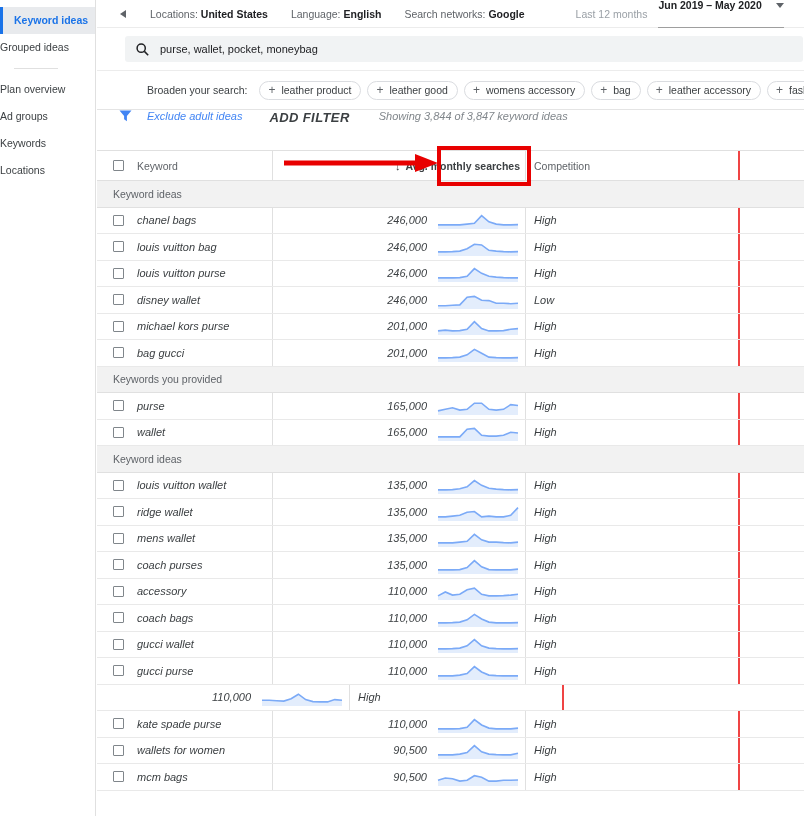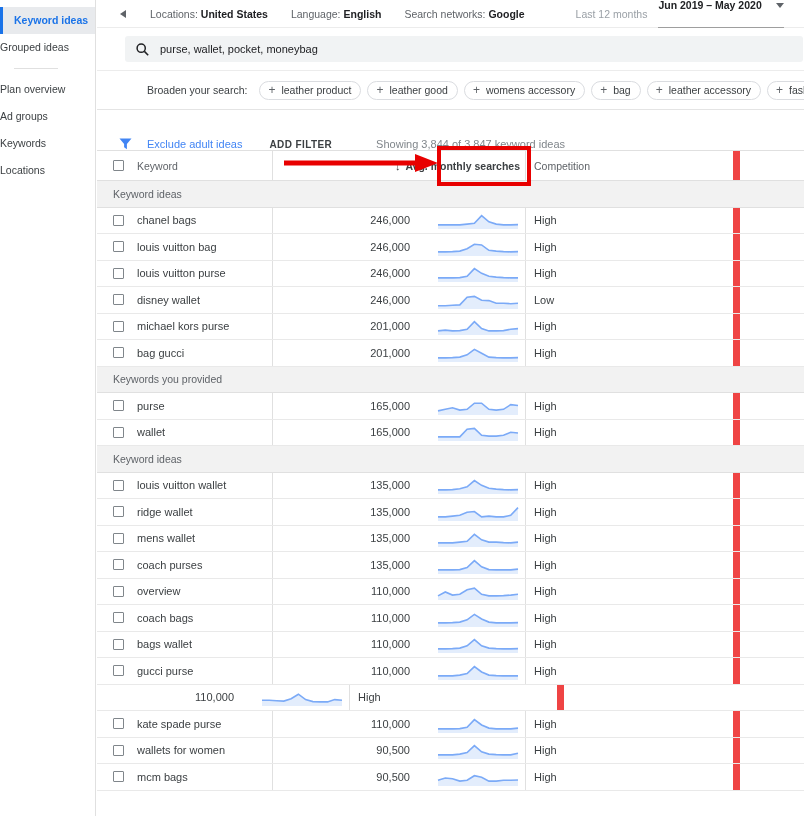--- a/index.html
+++ b/index.html
@@ -30,42 +30,42 @@
 
   .searchband { height:43px; border-bottom:1px solid #ececec; display:flex; align-items:center; }
   .searchbox { margin-left:28px; margin-right:1px; flex:1; height:26px; background:#f1f3f4; border-radius:3px; display:flex; align-items:center; padding:0 11px; color:#202124; font-size:11px; cursor:text; }
   .searchbox svg { margin-right:11px; flex:none; }
 
   .broadenband { height:39px; border-bottom:1px solid #e4e4e4; display:flex; align-items:center; font-size:10.5px; white-space:nowrap; }
   .broaden-label { margin-left:10px; margin-right:12px; color:#3c4043;padding-left:40px; }
   .chip { display:inline-flex; align-items:center; border:1px solid #dadce0; border-radius:10px; height:19px; padding:0 9px 0 8px; margin-right:6px; color:#3c4043; background:#fff; cursor:pointer; }
   .chip .plus { color:#5f6368; margin-right:6px; font-size:12px; line-height:1; }
 
-  .filterband { height:40px; display:flex; align-items:flex-end; font-size:11px; white-space:nowrap; }
+  .filterband { height:40px; display:flex; align-items:flex-start; font-size:11px; white-space:nowrap;font-style:italic; }
   .funnel { margin-left:22px; margin-right:15px; display:flex; cursor:pointer; }
   .exclude { color:#4285f4; margin-right:27px; cursor:pointer; }
-  .addfilter { color:#3c4043; font-weight:bold; font-size:10px; letter-spacing:.4px; margin-right:44px; cursor:pointer; }
+  .addfilter { color:#3c4043; font-weight:bold; font-size:13px; letter-spacing:.4px; margin-right:29px; cursor:pointer; }
   .showing { color:#80868b; }
 
   
   .table { border-top:1px solid #e0e0e0; }
   .thead { display:flex; height:30px; border-bottom:1px solid #e0e0e0; color:#5f6368; font-size:10.5px; }
   .cell { height:100%; display:flex; align-items:center; }
   .c1 { width:176px; border-right:1px solid #e0e0e0; }
   .c2 { width:253px; border-right:1px solid #e0e0e0; }
-  .c3 { width:214px; border-right:7px solid #ef4444; padding-left:8px; }
+  .c3 { width:214px; border-right:2px solid #ef4444; padding-left:8px; }
   .c4 { flex:1; }
   .cb { width:11px; height:11px; border:1.5px solid #80868b; border-radius:1px; margin-left:16px; flex:none; background:#fff; cursor:pointer; }
   .kw-label { margin-left:13px; }
   .thead .c2 { justify-content:flex-end; padding-right:5px; color:#3c4043; font-weight:bold; }
   .sort-arrow { font-weight:normal; color:#3c4043; margin-right:5px; font-size:11px; }
   .section { height:26.5px; border-bottom:1px solid #e0e0e0; background:#f2f2f2; display:flex; align-items:center; padding-left:16px; color:#5f6368; font-size:10.5px; }
-  .trow { display:flex; height:26.5px; border-bottom:1px solid #e9e9e9; background:#fff; }
+  .trow { display:flex; height:26.5px; border-bottom:1px solid #e9e9e9; background:#fff;font-style:italic; }
   .trow .c2 { justify-content:flex-end; padding-right:6px; }
-  .avg-val { color:#3c4043; margin-right:27px; }
+  .avg-val { color:#3c4043; margin-right:10px; }
   .spark { display:block; }
 
   
   .red-box { position:absolute; left:437px; top:146px; width:94px; height:40px; border:4px solid #e80000; z-index:6; pointer-events:none; }
   .red-arrow { position:absolute; left:278px; top:151px; z-index:6; pointer-events:none; }
 </style>
 </head>
 <body>
 
 <div id="app">
@@ -378,21 +378,21 @@
               </svg>
             </div>
             <div class="cell c3">
               <span>High</span>
             </div>
             <div class="cell c4"></div>
           </div>
           <div class="trow">
             <div class="cell c1">
               <div class="cb"></div>
-              <span class="kw-label">overview</span>
+              <span class="kw-label">accessory</span>
             </div>
             <div class="cell c2">
               <span class="avg-val">110,000</span>
               <svg class="spark" width="82" height="20">
                 <polygon points="1.0,14.9 8.3,11.0 15.5,14.1 22.8,13.3 30.1,8.7 37.4,7.2 44.6,13.3 51.9,14.9 59.2,14.9 66.5,14.6 73.7,14.1 81.0,13.3 81,19 1,19" fill="#dce9fb" opacity="0.8"></polygon>
                 <polyline points="1.0,14.9 8.3,11.0 15.5,14.1 22.8,13.3 30.1,8.7 37.4,7.2 44.6,13.3 51.9,14.9 59.2,14.9 66.5,14.6 73.7,14.1 81.0,13.3" fill="none" stroke="#7baaf7" stroke-width="1.6"></polyline>
               </svg>
             </div>
             <div class="cell c3">
               <span>High</span>
@@ -412,21 +412,21 @@
               </svg>
             </div>
             <div class="cell c3">
               <span>High</span>
             </div>
             <div class="cell c4"></div>
           </div>
           <div class="trow">
             <div class="cell c1">
               <div class="cb"></div>
-              <span class="kw-label">bags wallet</span>
+              <span class="kw-label">gucci wallet</span>
             </div>
             <div class="cell c2">
               <span class="avg-val">110,000</span>
               <svg class="spark" width="82" height="20">
                 <polygon points="1.0,14.9 8.3,14.9 15.5,14.6 22.8,14.1 30.1,11.8 37.4,5.6 44.6,11.8 51.9,14.1 59.2,14.6 66.5,14.9 73.7,14.9 81.0,14.6 81,19 1,19" fill="#dce9fb" opacity="0.8"></polygon>
                 <polyline points="1.0,14.9 8.3,14.9 15.5,14.6 22.8,14.1 30.1,11.8 37.4,5.6 44.6,11.8 51.9,14.1 59.2,14.6 66.5,14.9 73.7,14.9 81.0,14.6" fill="none" stroke="#7baaf7" stroke-width="1.6"></polyline>
               </svg>
             </div>
             <div class="cell c3">
               <span>High</span>

